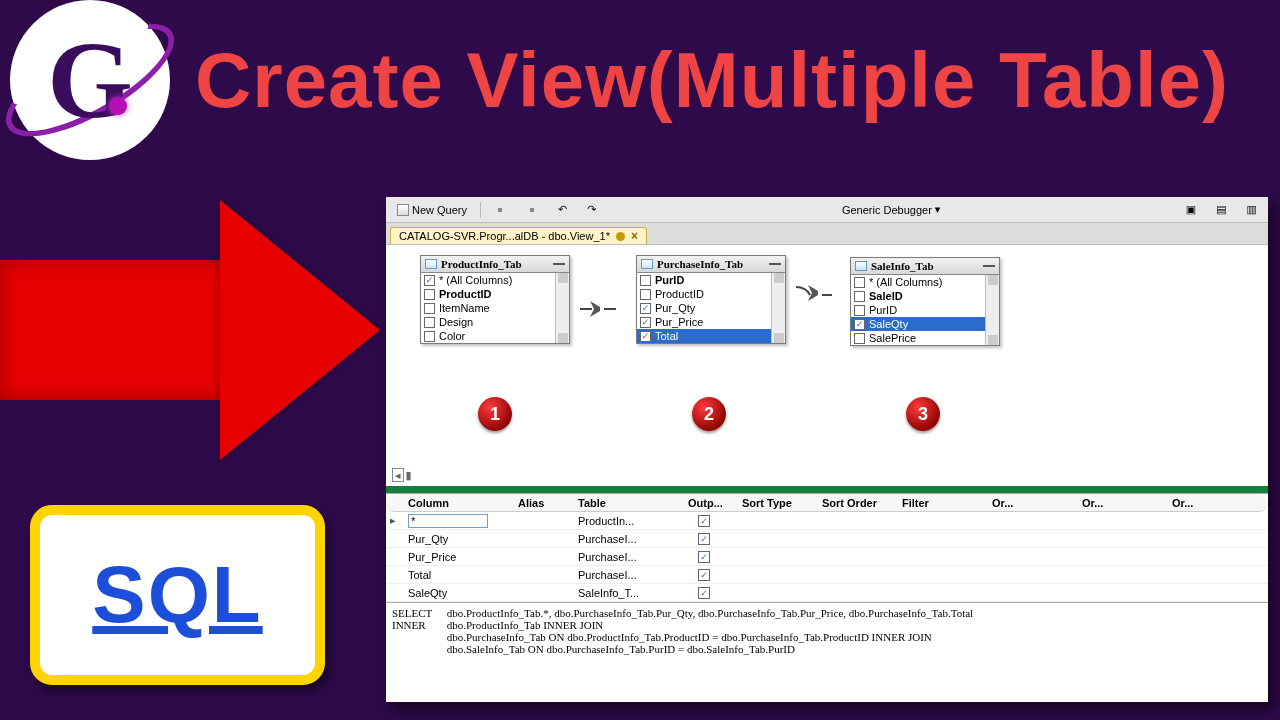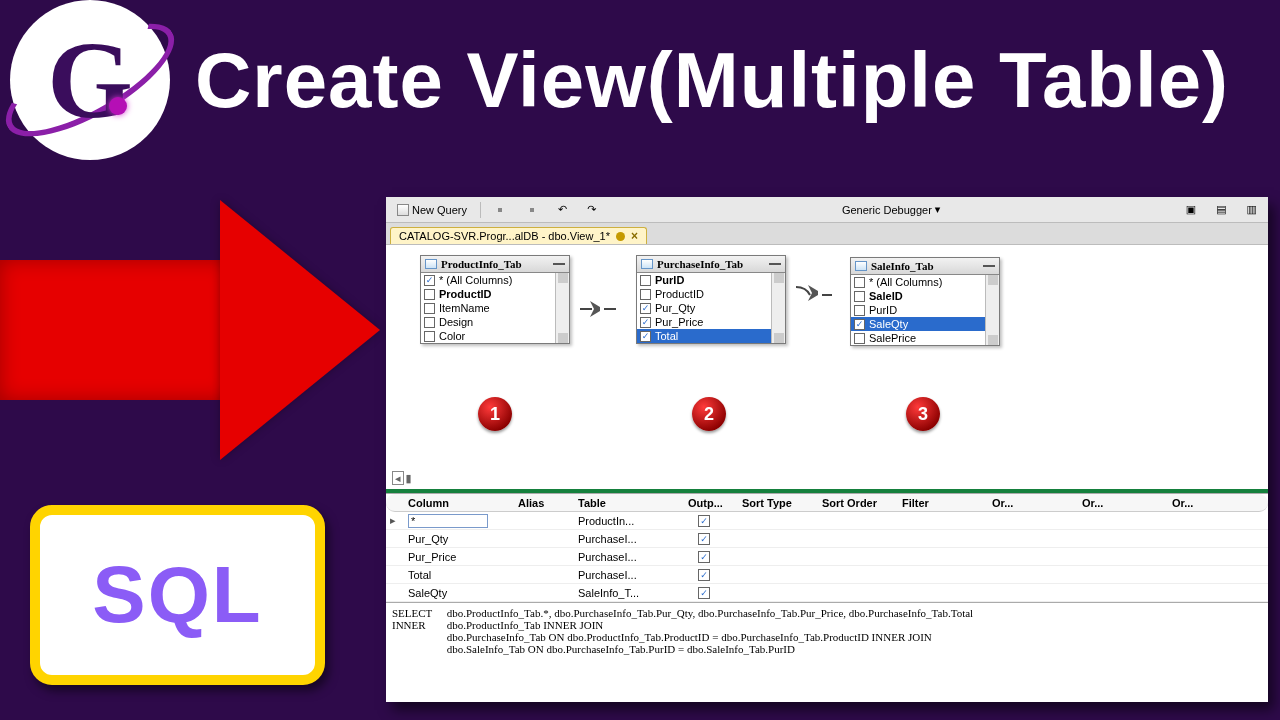--- a/index.html
+++ b/index.html
@@ -16,42 +16,42 @@
     width: 160px; height: 160px; margin-left: 10px;
     border-radius: 50%; background: #fff; display: flex; align-items: center; justify-content: center;
     position: relative;
   }
   .logo-g {
     font: 900 110px/1 Georgia, serif; color: #3a0d5c; position: relative;
   }
   .logo-dot { position:absolute; width:18px; height:18px; border-radius:50%; background:#b50fb5; left:62px; top:72px; box-shadow:0 0 6px #d13ad1;}
   .ring { position:absolute; width:190px; height:70px; border:6px solid #8b1fa8; border-radius:50%; transform: rotate(-30deg); left:-15px; top:45px; border-top-color:transparent;}
   .title {
-    color: #ffffff; font: 700 78px/1 Arial, sans-serif; margin-left: 25px; letter-spacing: 1px;
+    color: #ef4444; font: 700 78px/1 Arial, sans-serif; margin-left: 25px; letter-spacing: 1px;
   }
 
   
   .arrow { position: absolute; left: 0; top: 200px; width: 390px; height: 250px; }
   .arrow-shaft { position:absolute; left:0; top:60px; width:230px; height:140px; background:#e60000; box-shadow:inset 0 0 20px rgba(0,0,0,.3);}
   .arrow-head {
     position:absolute; left:220px; top:0; width:0; height:0;
     border-top: 130px solid transparent;
     border-bottom: 130px solid transparent;
     border-left: 160px solid #e60000;
     filter: drop-shadow(0 0 4px rgba(0,0,0,.3));
   }
 
   
   .sql-badge {
     position:absolute; left:30px; top:505px; width:295px; height:180px;
     background:#fff; border:10px solid #ffd400; border-radius:22px;
     display:flex; align-items:center; justify-content:center;
     box-shadow:4px 6px 10px rgba(0,0,0,.5);
   }
-  .sql-text { font: 900 80px/1 "Arial Black", Arial; color:#8b5cf6; letter-spacing:2px; }
+  .sql-text { font: 900 80px/1 "Arial Black", Arial; color:#1d4ed8; letter-spacing:2px;text-decoration:underline; }
 
   
   .panel {
     position:absolute; left:386px; top:197px; width:882px; height:505px;
     background:#fff; box-shadow:6px 8px 12px rgba(0,0,0,.55);
     font-size:12px; color:#000;
   }
   .toolbar {
     height:26px; background:#e8e8e8; border-bottom:1px solid #bcbcbc;
     display:flex; align-items:center; padding:0 4px; gap:6px; font-size:11px;
@@ -70,21 +70,21 @@
   .doctab-inner {
     background:#fff4c8; border:1px solid #cdb040; border-bottom:none;
     padding:2px 8px 2px 8px; font-size:11px; display:flex; align-items:center; gap:6px;
     border-radius:3px 3px 0 0;
   }
   .pin { width:9px;height:9px;border-radius:50%;background:#c59a00;}
   .close-x{font:bold 12px/1 Arial;color:#8a6d00;cursor:pointer;}
 
   
   .designer {
-    position:relative; height:248px; background:#fff; border-bottom:4px solid #15803d;text-decoration:underline;
+    position:relative; height:248px; background:#fff; border-bottom:7px solid #15803d;text-decoration:underline;
   }
   .tbox {
     position:absolute; width:150px; border:1px solid #7a7a7a; background:#fff;
     box-shadow:2px 2px 3px rgba(0,0,0,.25);
   }
   .tbox .tt {
     background:linear-gradient(#f2f2f2,#d8d8d8); border-bottom:1px solid #888;
     padding:2px 4px; font:bold 11px Tahoma; display:flex; align-items:center; gap:4px;
   }
   .tt .grid-ic{width:12px;height:10px;background:linear-gradient(#fff,#cde3f6);border:1px solid #6695c8;}

